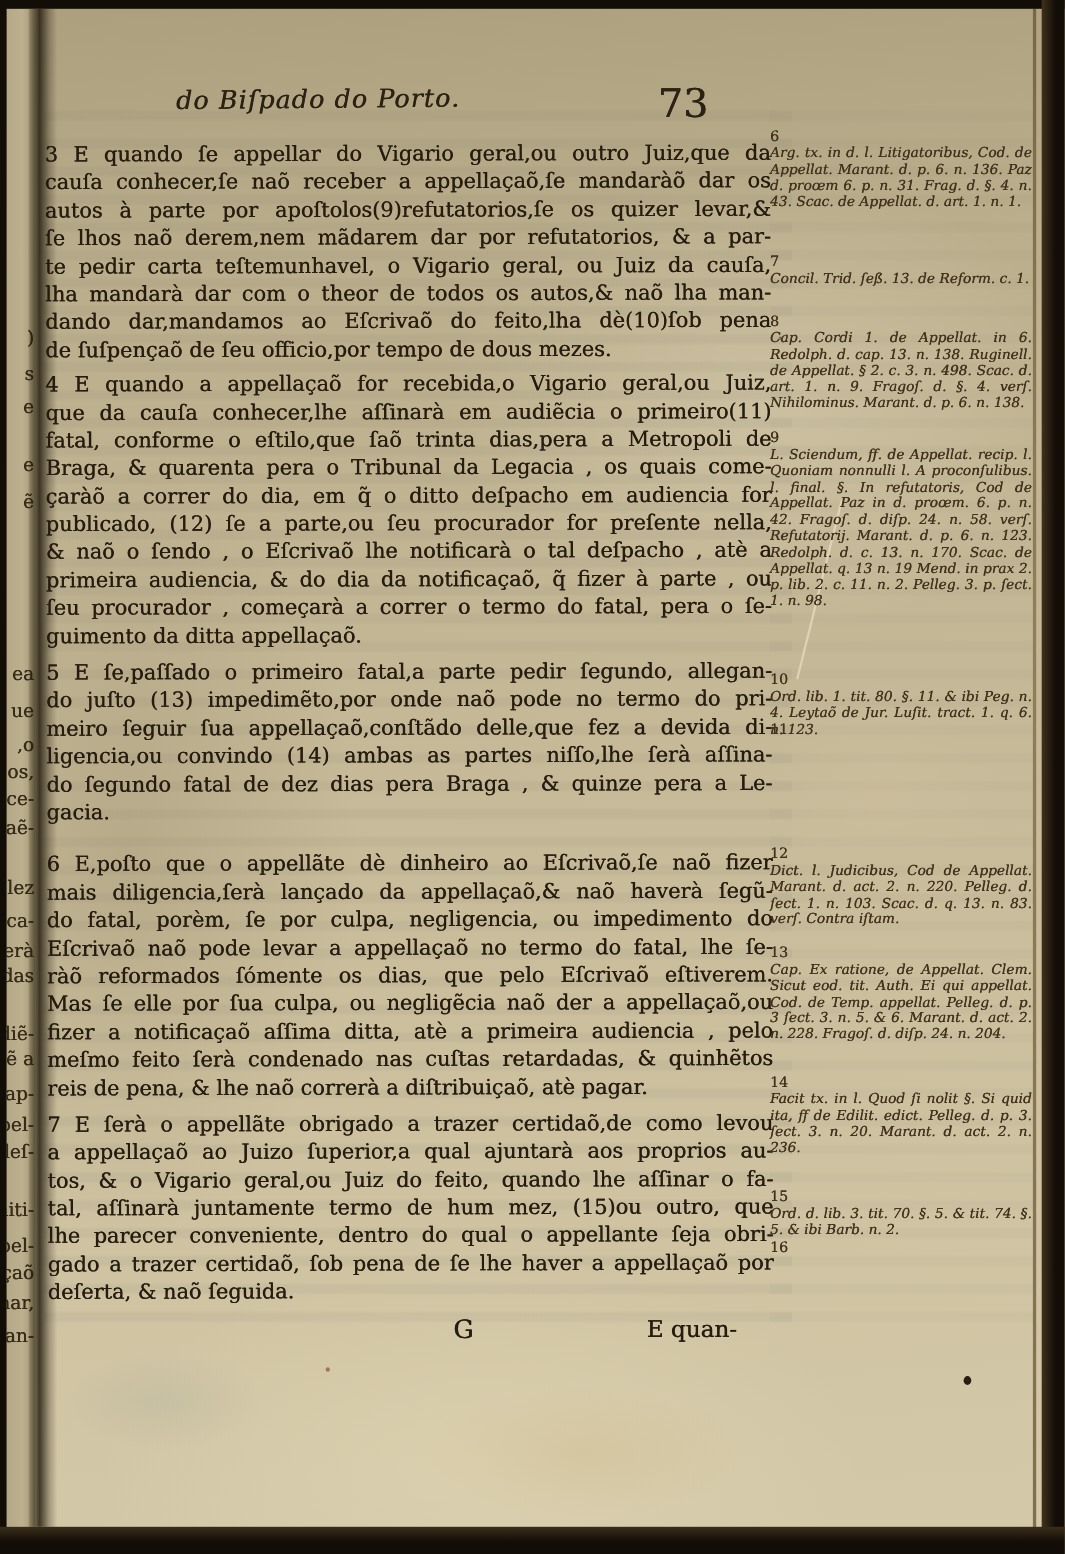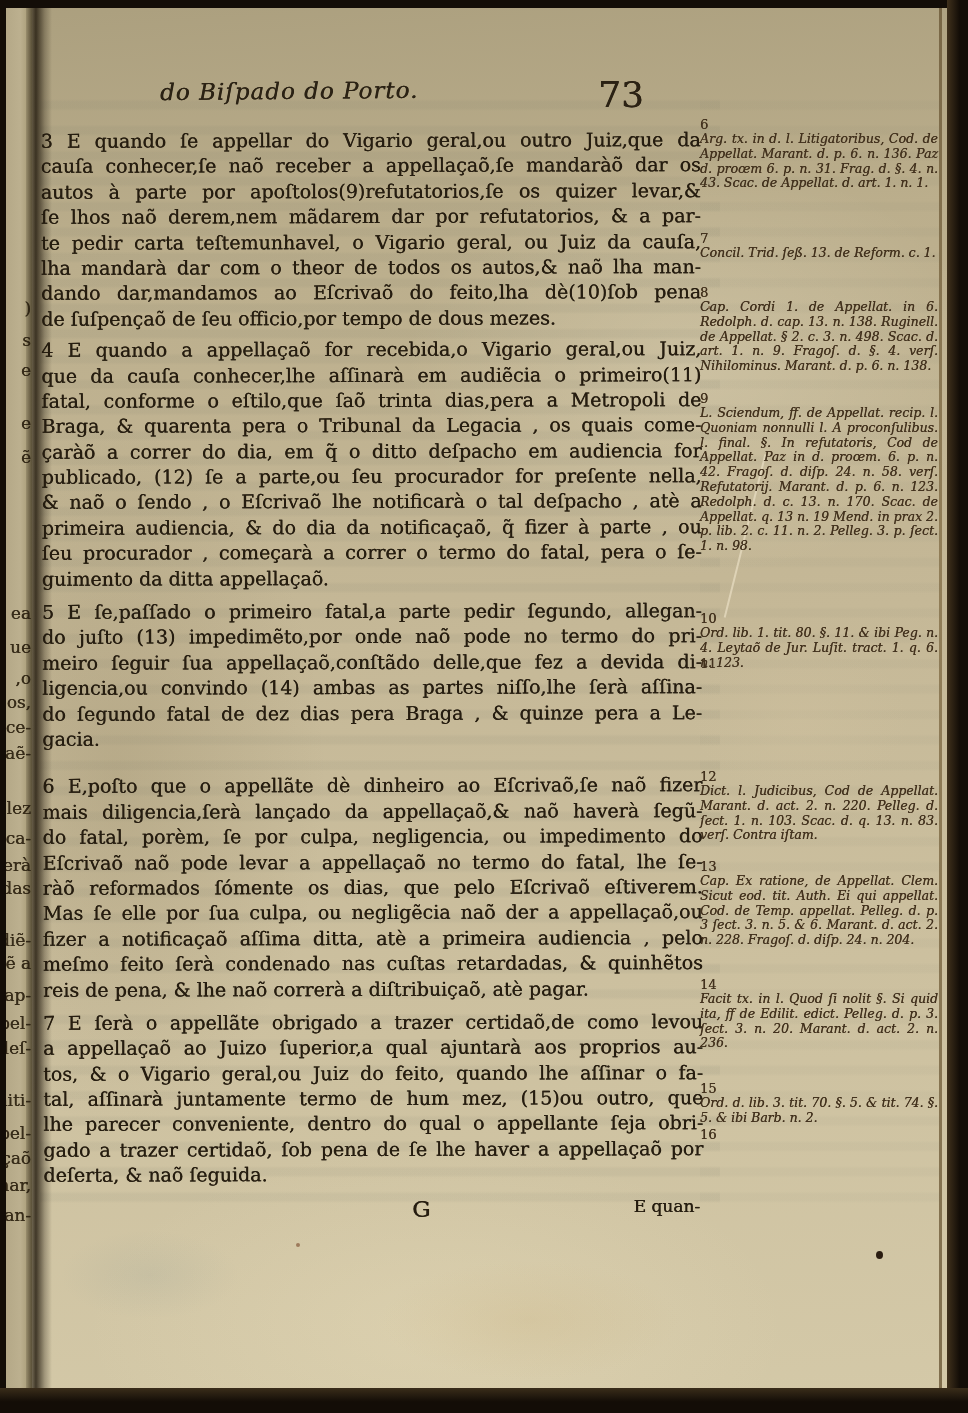--- a/index.html
+++ b/index.html
@@ -56,21 +56,21 @@
   .paragraph.p-6{margin-top:22px;}
   .paragraph.p-7{margin-top:8px;}
   
   .margin-col{position:absolute;left:700px;top:0;width:240px;height:1380px;z-index:5;color:#43321e;}
   .note{position:absolute;left:0;width:238px;font-style:italic;font-size:12.5px;line-height:14.8px;
     text-align:justify;text-align-last:left;text-shadow:.25px 0 0 #43321e;}
   .note .n-num{display:block;text-align:center;font-style:normal;font-size:13px;line-height:13px;margin-bottom:1px;}
   
   .footer{position:absolute;left:42px;top:1196px;width:660px;height:30px;z-index:5;color:#261d10;}
   .sig{position:absolute;left:370px;font-size:23px;text-shadow:.4px 0 0 #261d10;}
-  .catchword{position:absolute;right:2px;font-size:17px;text-shadow:.4px 0 0 #261d10;}
+  .catchword{position:absolute;right:32px;font-size:21px;text-shadow:.4px 0 0 #261d10;}
 </style>
 </head>
 <body>
 
 <div class="scan" style="color: rgb(38, 29, 16);">
 
   <div class="facing" id="facing-strip">
       <div class="frag" style="top: 290px;">)</div>
       <div class="frag" style="top: 322px;">s</div>
       <div class="frag" style="top: 352px;">e</div>

